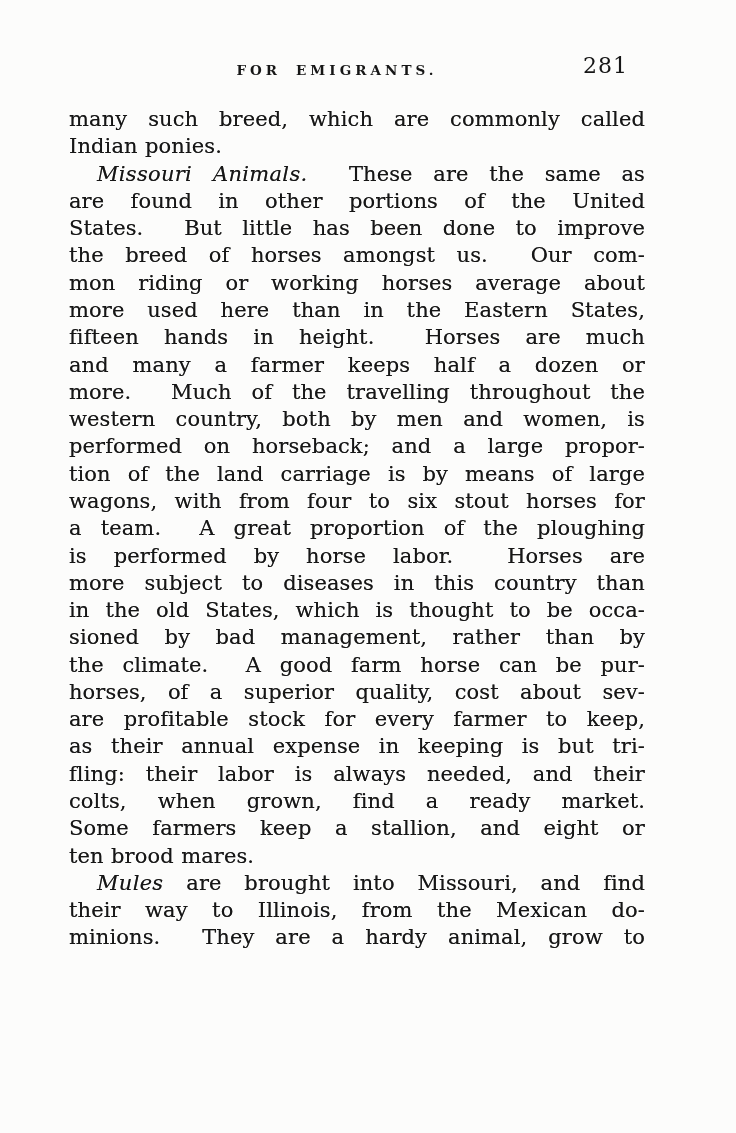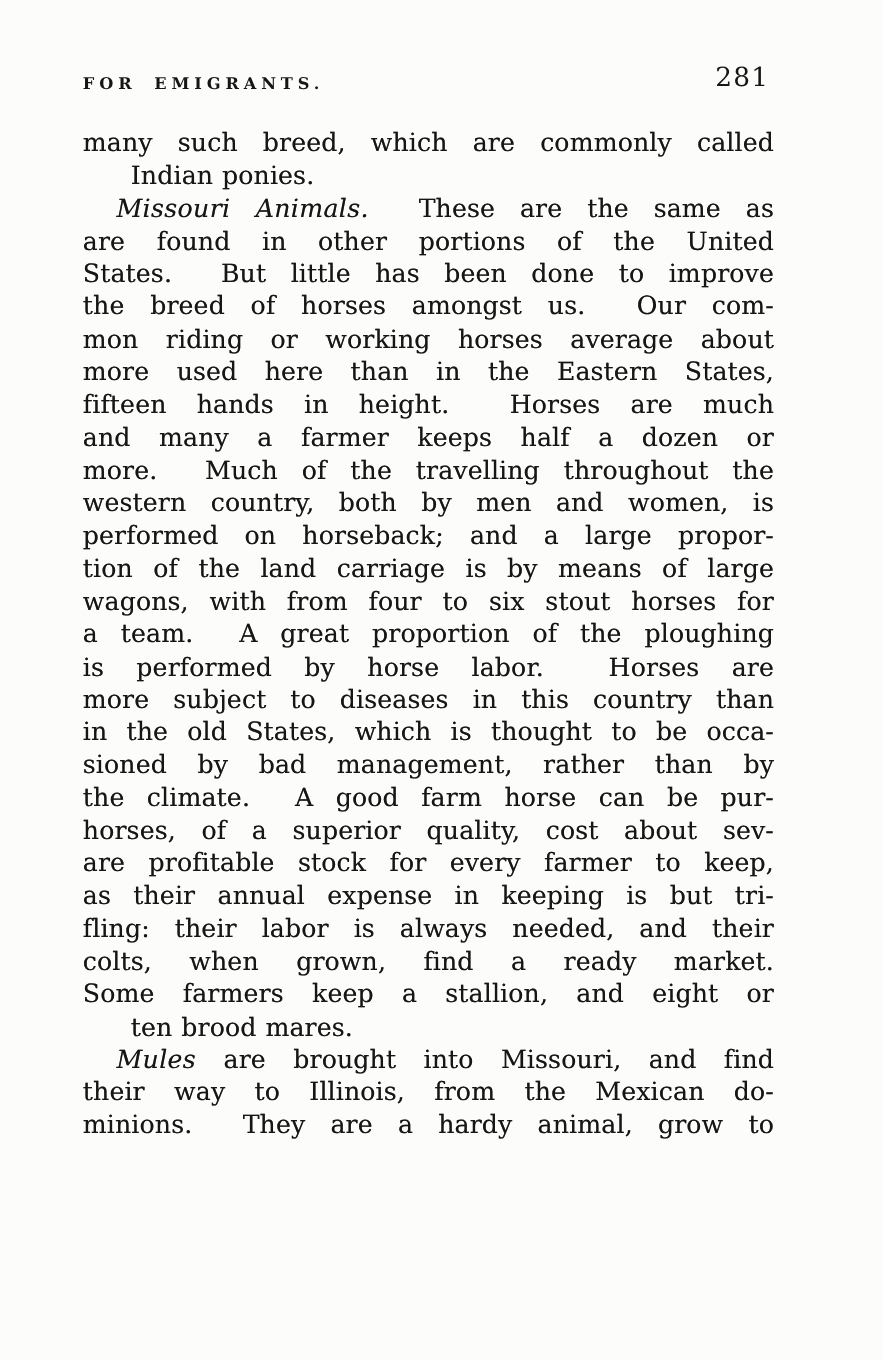--- a/index.html
+++ b/index.html
@@ -10,37 +10,37 @@
     background:var(--paper);
     color:var(--ink);
     font-family:"DejaVu Serif","Liberation Serif",serif;
     overflow:hidden;
   }
   .scan-page { position:relative; width:736px; height:1133px; background:var(--paper); }
 
   .page-header { position:absolute; top:56px; left:69px; width:576px; height:28px; }
   .running-title {
     position:absolute; left:0; right:40px; top:6px;
-    text-align:left;
+    text-align:center;
     font-size:13.5px; font-weight:bold;
     letter-spacing:0.3em; word-spacing:0.45em;
   }
   .page-number {
-    position:absolute; right:4px; top:-3px;
+    position:absolute; right:17px; top:-3px;
     font-size:22px; letter-spacing:1px;
   }
 
   .page-body {
     position:absolute; top:106px; left:69px; width:576px;
     font-size:21px; line-height:27.28px;
     letter-spacing:0.1px; word-spacing:0.6px;
     text-shadow:0 0 0.4px rgba(15,15,15,0.6);
   }
   .line { text-align:justify; text-align-last:justify; }
-  .line.no-just { text-align-last:left;margin-left:40px; }
+  .line.no-just { text-align-last:left; }
   .line.indent { text-indent:28px; }
   .line i { font-style:italic; letter-spacing:0.3px; }
 </style>
 </head>
 <body>
 
 <div class="scan-page">
   <div class="page-header">
     <div class="running-title">FOR EMIGRANTS.</div>
     <div class="page-number">281</div>

